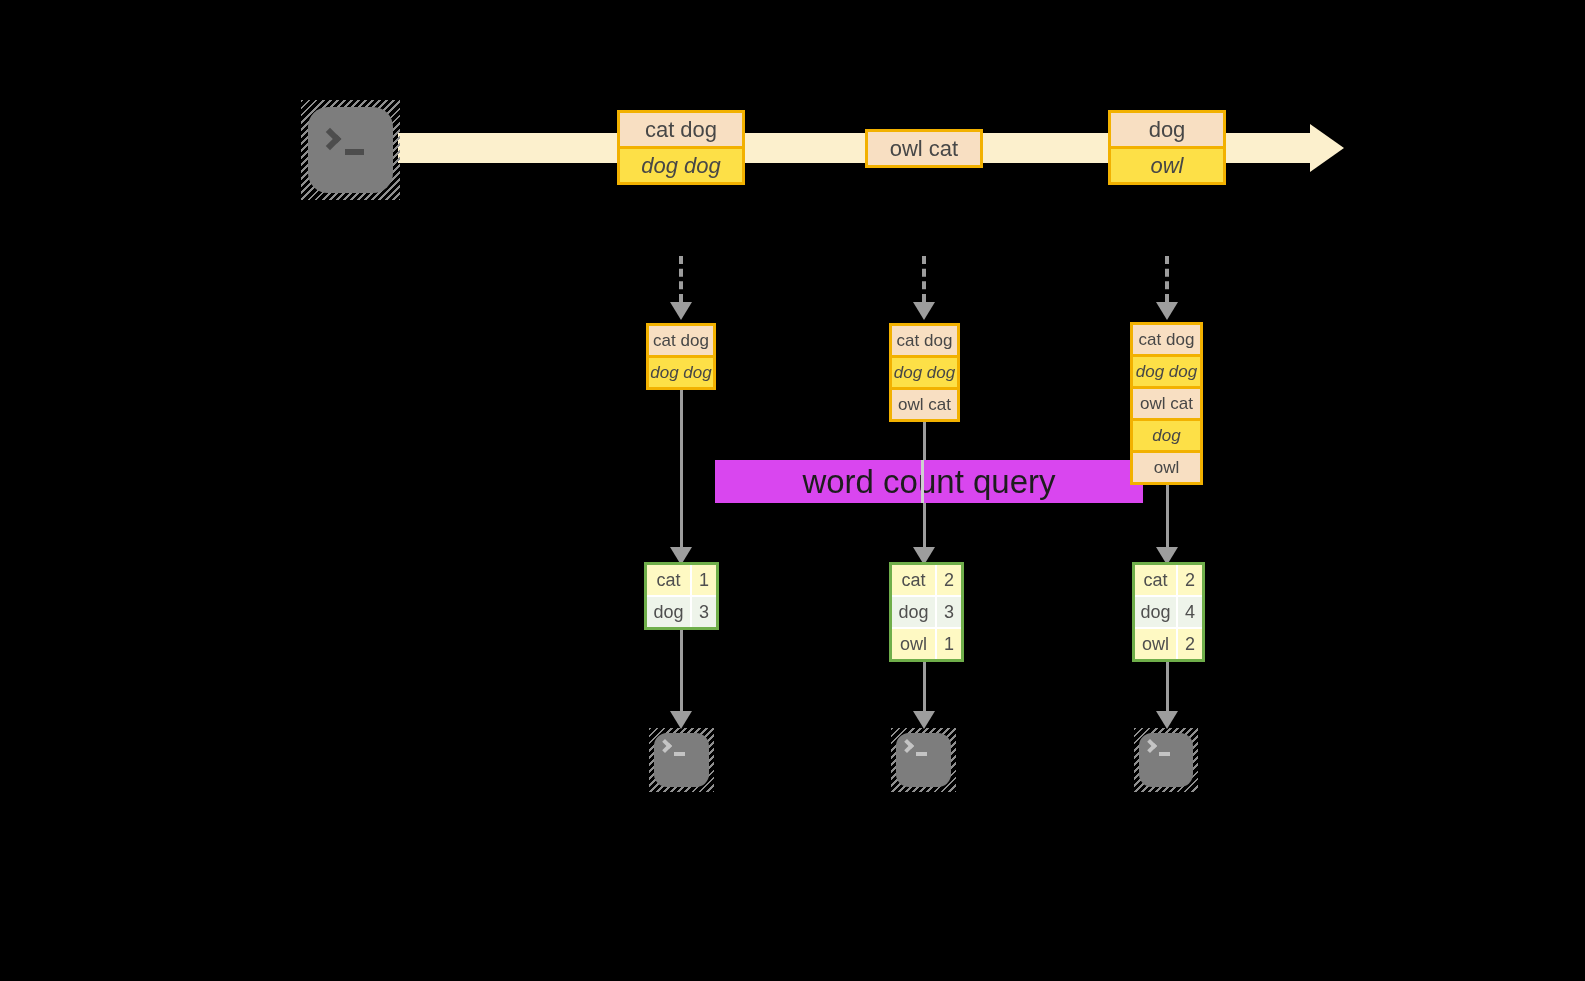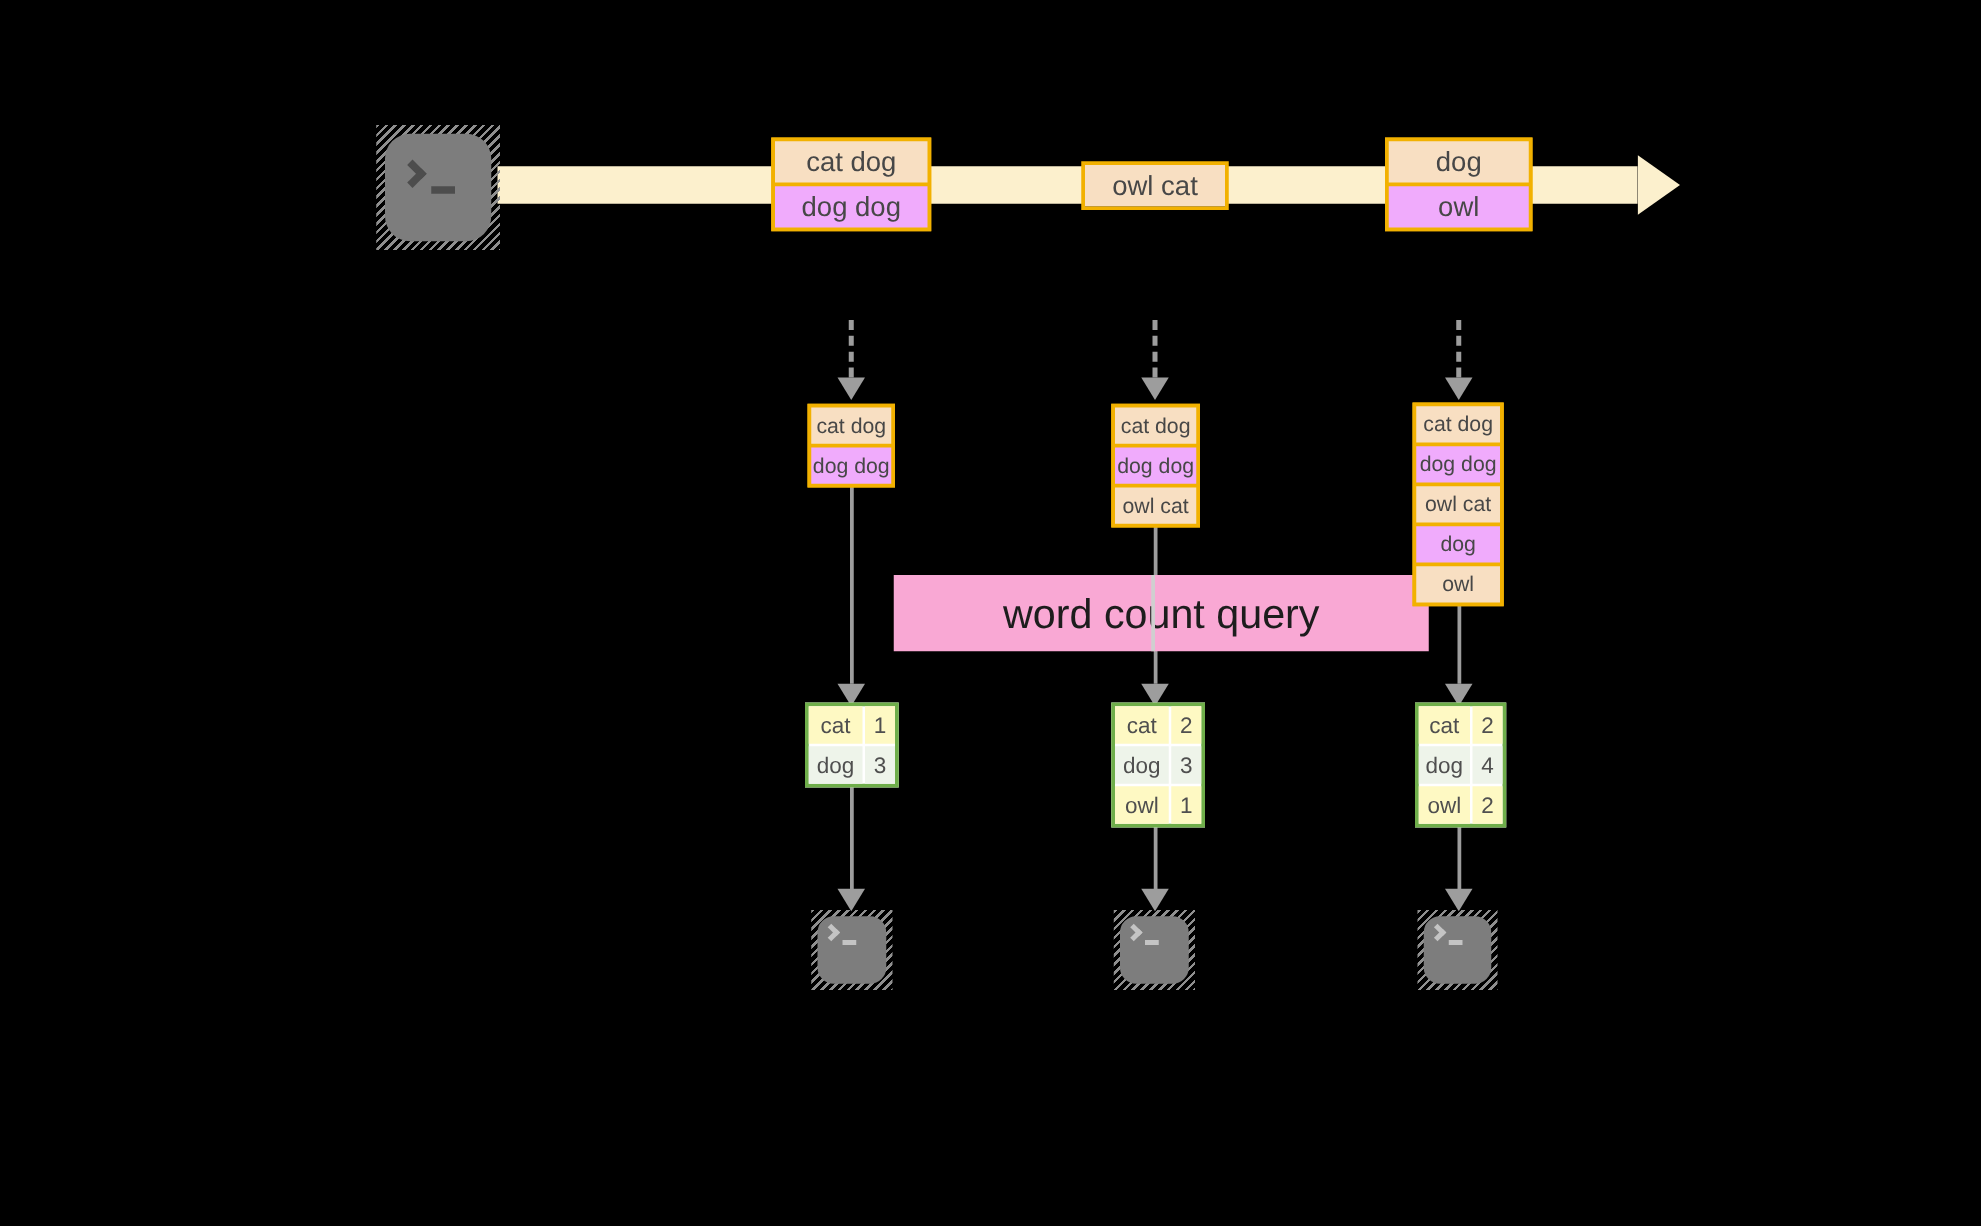--- a/index.html
+++ b/index.html
@@ -8,39 +8,39 @@
 
   
   .band{position:absolute;left:378px;top:133px;width:912px;height:30px;background:#fcf0cd;z-index:1;}
   .bandhead{position:absolute;left:1290px;top:124px;width:34px;height:48px;background:#fcf0cd;
             clip-path:polygon(0 0,100% 50%,0 100%);z-index:1;}
 
   
   .obox{position:absolute;display:grid;gap:3px;background:#f2b100;border:3px solid #f2b100;z-index:3;box-sizing:border-box;}
   .obox .row{display:flex;align-items:center;justify-content:center;color:#474747;white-space:nowrap;}
   .fill-a{background:#f8dfc2;}
-  .fill-b{background:#f0abfc;}
+  .fill-b{background:#fde047;font-style:italic;}
   .event{font-size:22px;grid-auto-rows:33px;}
   .batch{font-size:17px;grid-auto-rows:29px;}
 
   
   .gtable{position:absolute;display:grid;grid-template-columns:1fr 24px;gap:2px;background:#fff;
           border:3px solid #6fae4a;z-index:3;box-sizing:border-box;grid-auto-rows:30px;}
   .gcell{display:flex;align-items:center;justify-content:center;font-size:18px;color:#4f4f4f;}
   .ga{background:#fef9c3;}
   .gb{background:#eef4ea;}
 
   
   .vline{position:absolute;width:3px;background:#9d9d9d;z-index:1;}
   .dline{position:absolute;width:0;border-left:4px dashed #9d9d9d;z-index:1;}
   .ahead{position:absolute;width:0;height:0;border-left:11px solid transparent;
          border-right:11px solid transparent;border-top:18px solid #9d9d9d;z-index:1;}
 
   
-  .qbox{position:absolute;left:695px;top:460px;width:428px;height:61px;background:#f9a8d4;z-index:2;
+  .qbox{position:absolute;left:695px;top:460px;width:428px;height:43px;background:#d946ef;z-index:2;
         display:flex;align-items:center;justify-content:center;font-size:33px;color:#1d1d1d;}
   .qline{position:absolute;left:206px;top:0;bottom:0;width:3px;background:#cfcfcf;}
 
   
   .term{position:absolute;z-index:3;
         background:repeating-linear-gradient(135deg,#8f8f8f 0 2px,rgba(0,0,0,0) 2px 5px);}
   .term-body{position:absolute;background:#7d7d7d;}
   .src .term-body{inset:7px;border-radius:20px;}
   .snk .term-body{inset:5px;border-radius:13px;}
   .glyph{position:absolute;display:flex;align-items:flex-end;z-index:4;}

